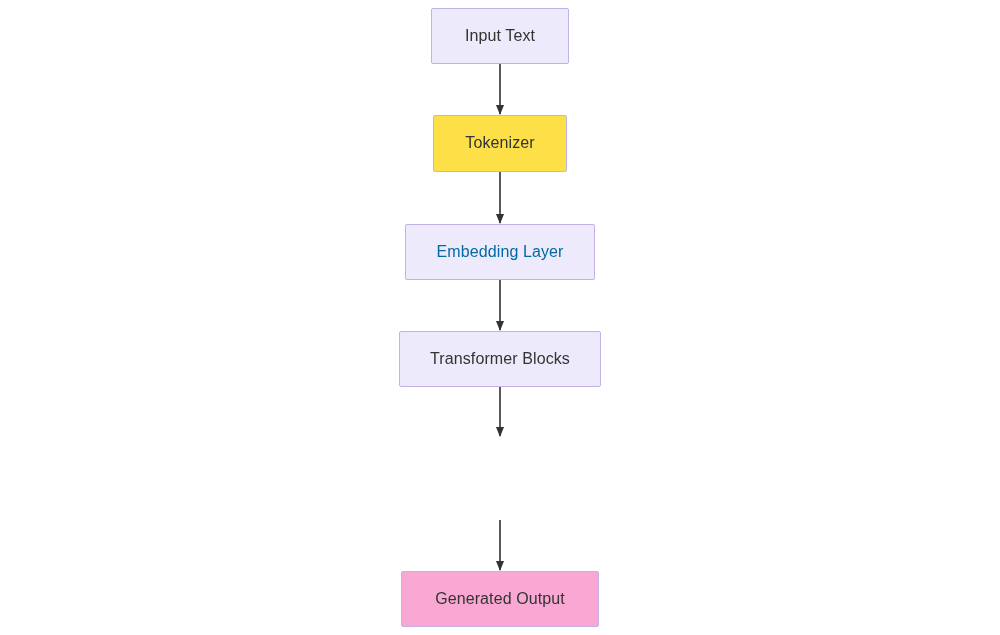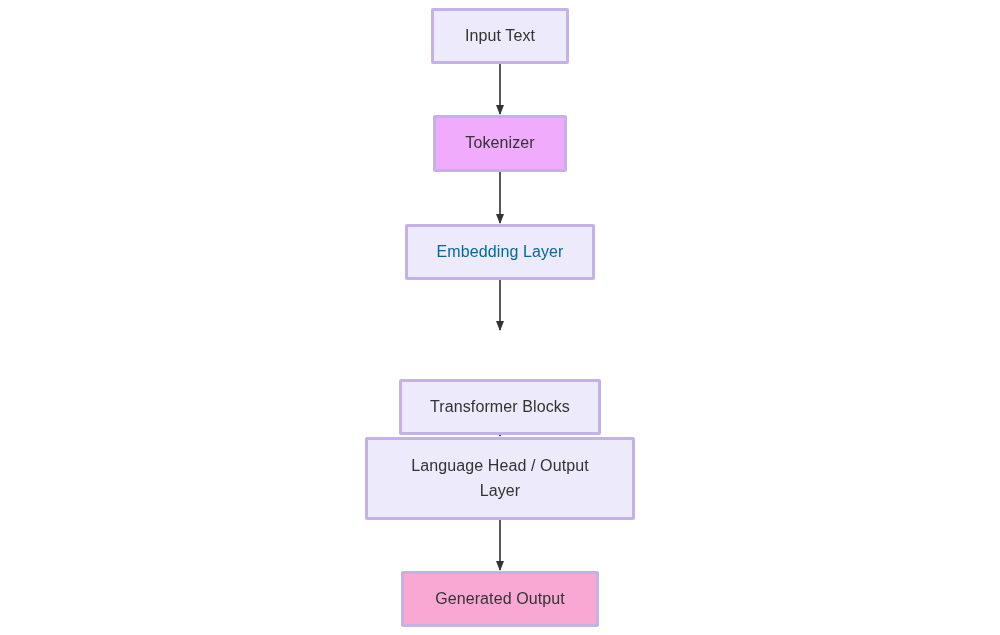--- a/index.html
+++ b/index.html
@@ -24,21 +24,21 @@
     left: 0;
     top: 0;
     width: 1000px;
     height: 635px;
     pointer-events: none;
   }
   .node {
     position: absolute;
     box-sizing: border-box;
     background: #ECEAFB;
-    border: 3px solid #a3a3a3;
+    border: 1px solid #a3a3a3;
     border-radius: 2px;
     display: flex;
     align-items: center;
     justify-content: center;
     text-align: center;
     color: #333333;
     font-size: 16px;
     line-height: 1.55;
     letter-spacing: 0.1px;
     padding: 2px 10px;
@@ -65,34 +65,30 @@
         <line x1="500" y1="280" x2="500" y2="330" stroke="#5a5a5a" stroke-width="2" marker-end="url(#arrowhead)"></line>
         <line x1="500" y1="387" x2="500" y2="436" stroke="#5a5a5a" stroke-width="2" marker-end="url(#arrowhead)"></line>
         <line x1="500" y1="520" x2="500" y2="570" stroke="#5a5a5a" stroke-width="2" marker-end="url(#arrowhead)"></line>
       </g>
   </svg>
 
   <div class="node" style="left: 431px; top: 8px; width: 138px; height: 56px; background: rgb(236, 234, 251); border-color: rgb(195, 177, 232); color: rgb(51, 51, 51);">
     <span class="node-label">Input Text</span>
   </div>
 
-  <div class="node" style="left: 433px; top: 115px; width: 134px; height: 57px; background: #f0abfc; border-color: rgb(195, 177, 232); color: rgb(51, 51, 51);">
+  <div class="node" style="left: 433px; top: 115px; width: 134px; height: 57px; background: #fde047; border-color: rgb(195, 177, 232); color: rgb(51, 51, 51);">
     <span class="node-label">Tokenizer</span>
   </div>
 
   <div class="node" style="left: 405px; top: 224px; width: 190px; height: 56px; background: rgb(236, 234, 251); border-color: rgb(195, 177, 232); color: #0369a1;">
     <span class="node-label">Embedding Layer</span>
   </div>
 
-  <div class="node" style="left: 399px; top: 331px; width: 202px; height: 56px; background: rgb(236, 234, 251); border-color: rgb(195, 177, 232); color: rgb(51, 51, 51); margin-top: 48px;">
+  <div class="node" style="left: 399px; top: 331px; width: 202px; height: 56px; background: rgb(236, 234, 251); border-color: rgb(195, 177, 232); color: rgb(51, 51, 51);">
     <span class="node-label">Transformer Blocks</span>
   </div>
 
-  <div class="node" style="left: 365px; top: 437px; width: 270px; height: 83px; background: rgb(236, 234, 251); border-color: rgb(195, 177, 232); color: rgb(51, 51, 51);">
-    <span class="node-label">Language Head / Output
-Layer</span>
-  </div>
 
   <div class="node" style="left: 401px; top: 571px; width: 198px; height: 56px; background: #f9a8d4; border-color: rgb(195, 177, 232); color: rgb(51, 51, 51);">
     <span class="node-label">Generated Output</span>
   </div>
 
 </div>
 
 </body></html>

